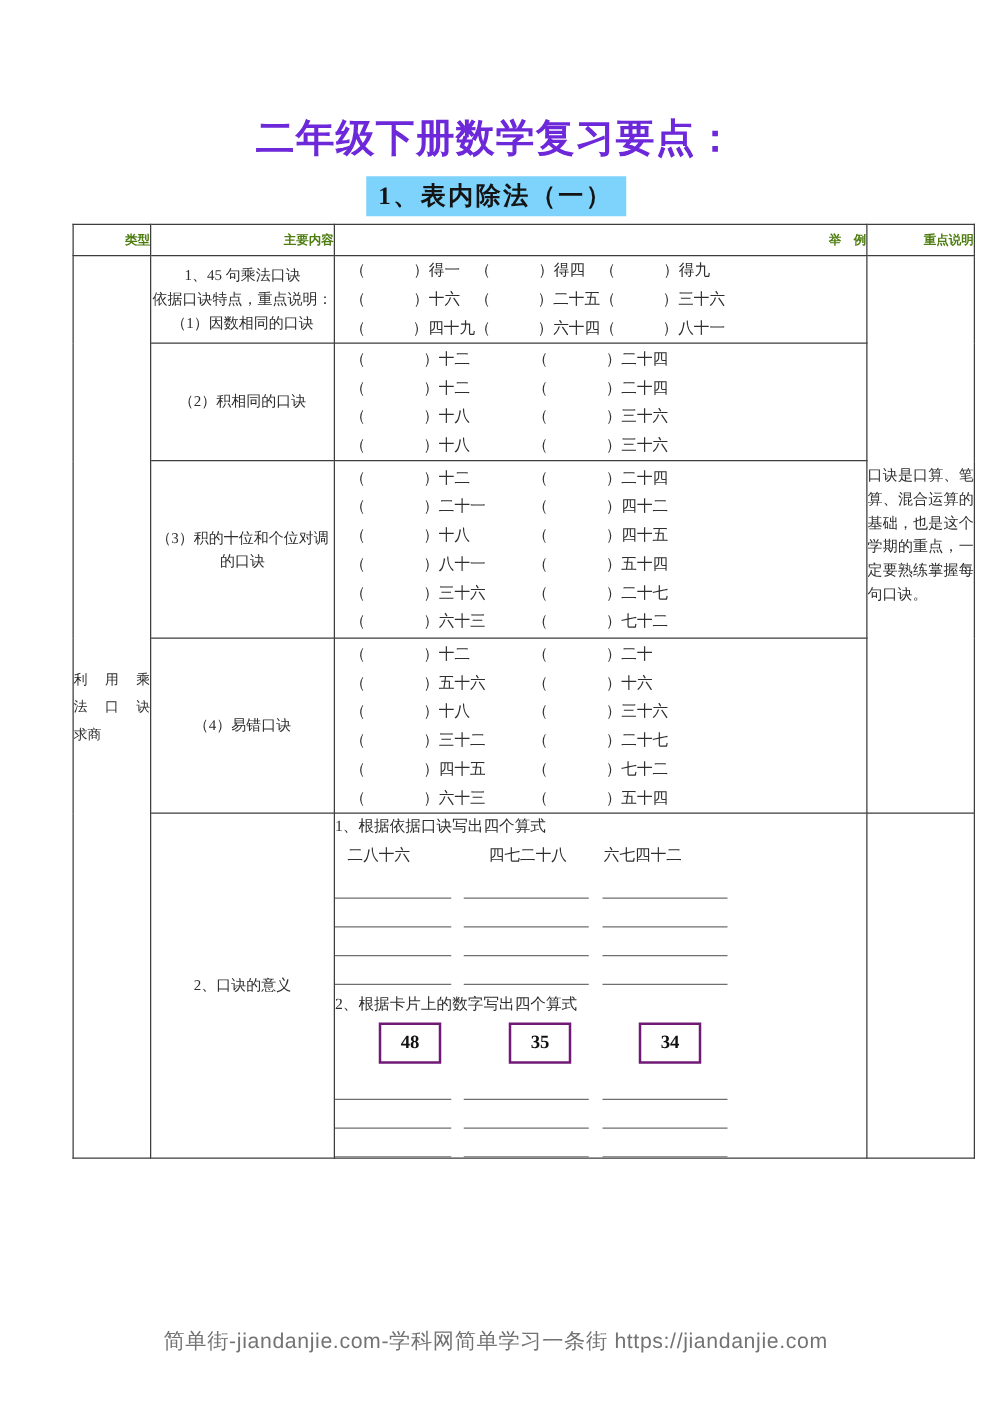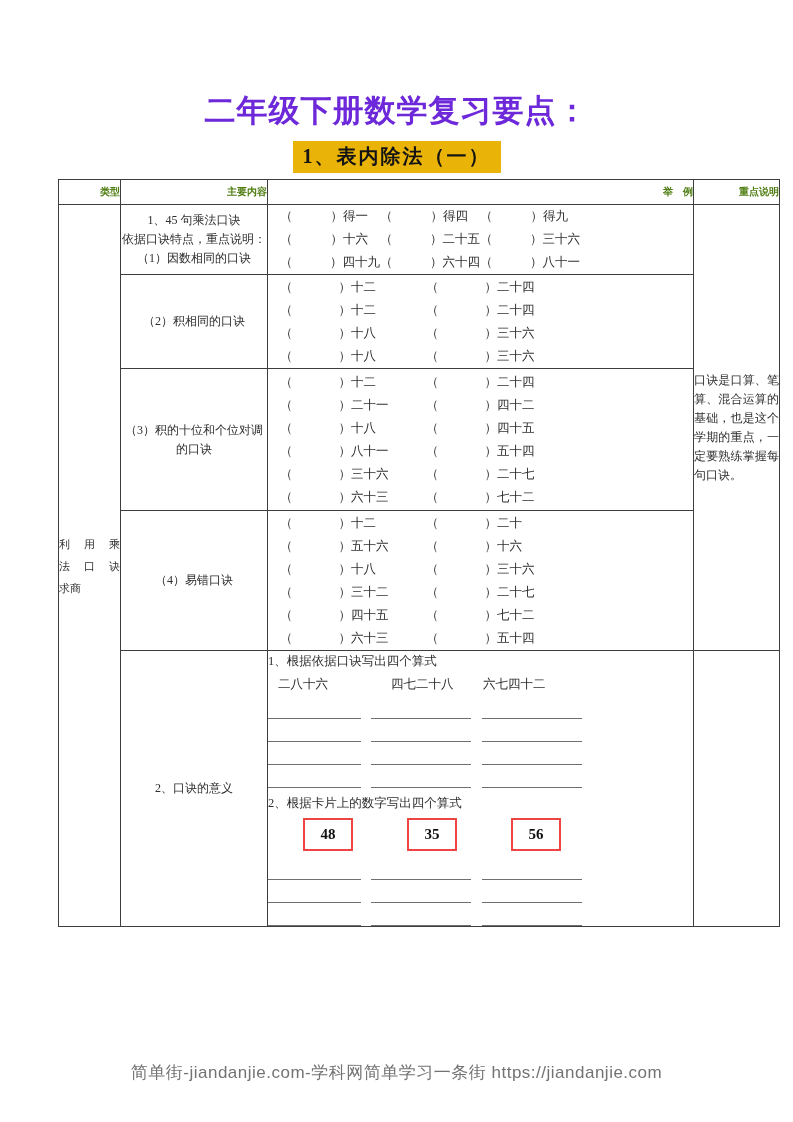--- a/index.html
+++ b/index.html
@@ -12,21 +12,21 @@
 
   .doc-title{
     margin:0;padding-top:90px;
     text-align:center;
     font-size:31px;line-height:42px;
     font-weight:bold;color:#6d28d9;letter-spacing:1px;
   }
   .section-wrap{text-align:center;margin-top:9px;height:30px;}
   .section-title{
     display:inline-block;
-    background:#eab308;color:#141414;
+    background:#7dd3fc;color:#141414;
     font-size:20px;font-weight:bold;
     padding:2px 10px 3px 10px;letter-spacing:2px;
   }
 
   table.review{
     border-collapse:collapse;table-layout:fixed;
     margin:8px 0 0 58px;width:721px;
   }
   .review td,.review th{
     border:1px solid #3d3d3d;
@@ -64,21 +64,21 @@
   .blank-grid{margin-top:2px;}
   .blank-grid.second{margin-top:5px;}
   .blank-row{display:flex;height:23px;align-items:flex-end;}
   .blank{display:inline-block;height:2px;border-bottom:1px solid #6f6f6f;}
   .blank.b1{width:93px;}
   .blank.b2{width:100px;margin-left:10px;}
   .blank.b3{width:100px;margin-left:11px;}
   .task-title.t2{margin-top:5px;}
   .cards-row{display:flex;margin-top:3px;margin-left:35px;height:36px;align-items:center;column-gap:54px;}
   .card{
-    width:46px;height:29px;border:2px solid #ef4444;
+    width:46px;height:29px;border:2px solid #701a75;
     display:flex;align-items:center;justify-content:center;
     font-weight:bold;font-size:15px;color:#111;
   }
 
   .footer{
     position:absolute;left:0;right:0;bottom:38px;
     text-align:center;
     font-family:"Liberation Sans","DejaVu Sans",sans-serif;
     font-size:17px;color:#737373;letter-spacing:0.5px;
   }
@@ -479,21 +479,21 @@
               <div class="blank-row">
                 <span class="blank b1"></span>
                 <span class="blank b2"></span>
                 <span class="blank b3"></span>
               </div>
             </div>
           <div class="task-title t2">2、根据卡片上的数字写出四个算式</div>
           <div class="cards-row" id="cards">
               <span class="card">48</span>
               <span class="card">35</span>
-              <span class="card">56</span>
+              <span class="card">34</span>
             </div>
           <div class="blank-grid second" id="blanks2">
               <div class="blank-row">
                 <span class="blank b1"></span>
                 <span class="blank b2"></span>
                 <span class="blank b3"></span>
               </div>
               <div class="blank-row">
                 <span class="blank b1"></span>
                 <span class="blank b2"></span>

